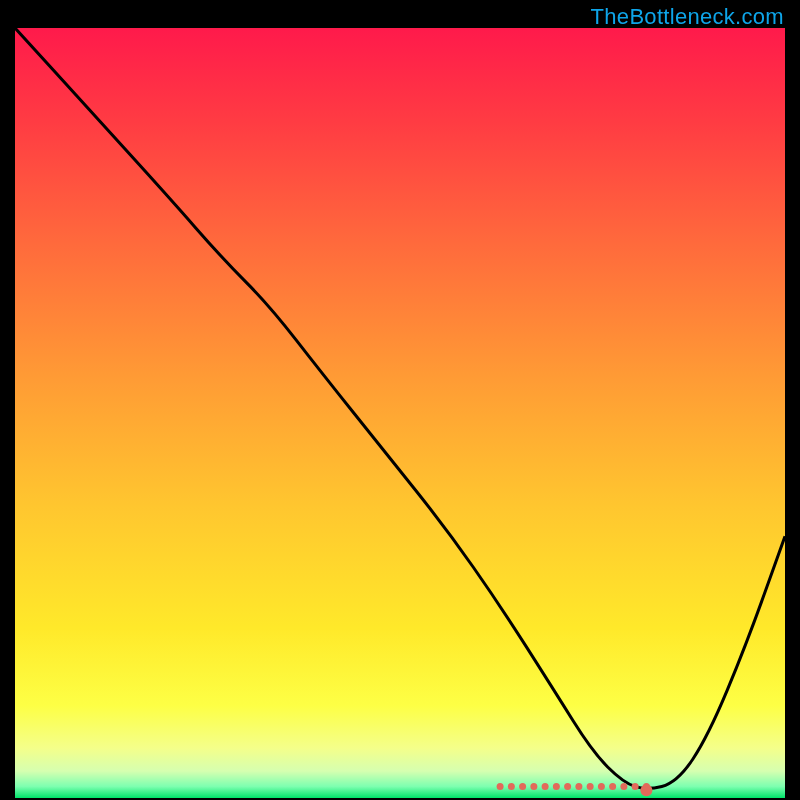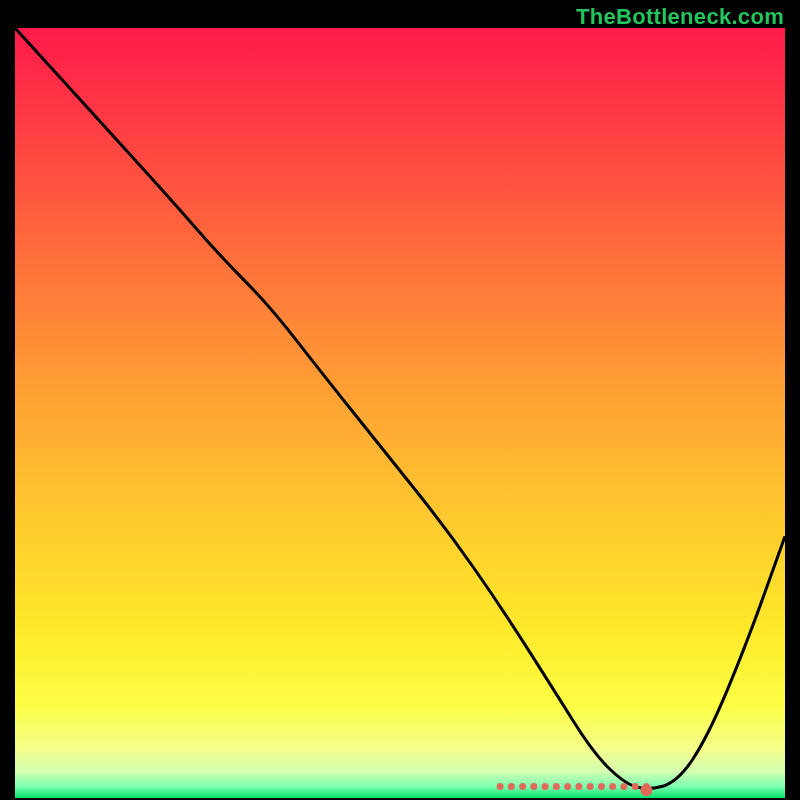--- a/index.html
+++ b/index.html
@@ -15,24 +15,24 @@
     left: 15px;
     top: 28px;
     width: 770px;
     height: 770px;
     background: #000;
   }
   .watermark {
     position: absolute;
     top: 4px;
     right: 16px;
-    color: #22c55e;
+    color: #0ea5e9;
     font-family: Arial, Helvetica, sans-serif;
     font-size: 22px;
-    font-weight: bold;
+    font-weight: normal;
     letter-spacing: 0.3px;
   }
   svg { display: block; }
 </style>
 </head>
 <body>
 
 <div class="watermark">TheBottleneck.com</div>
 
 <div class="frame">

